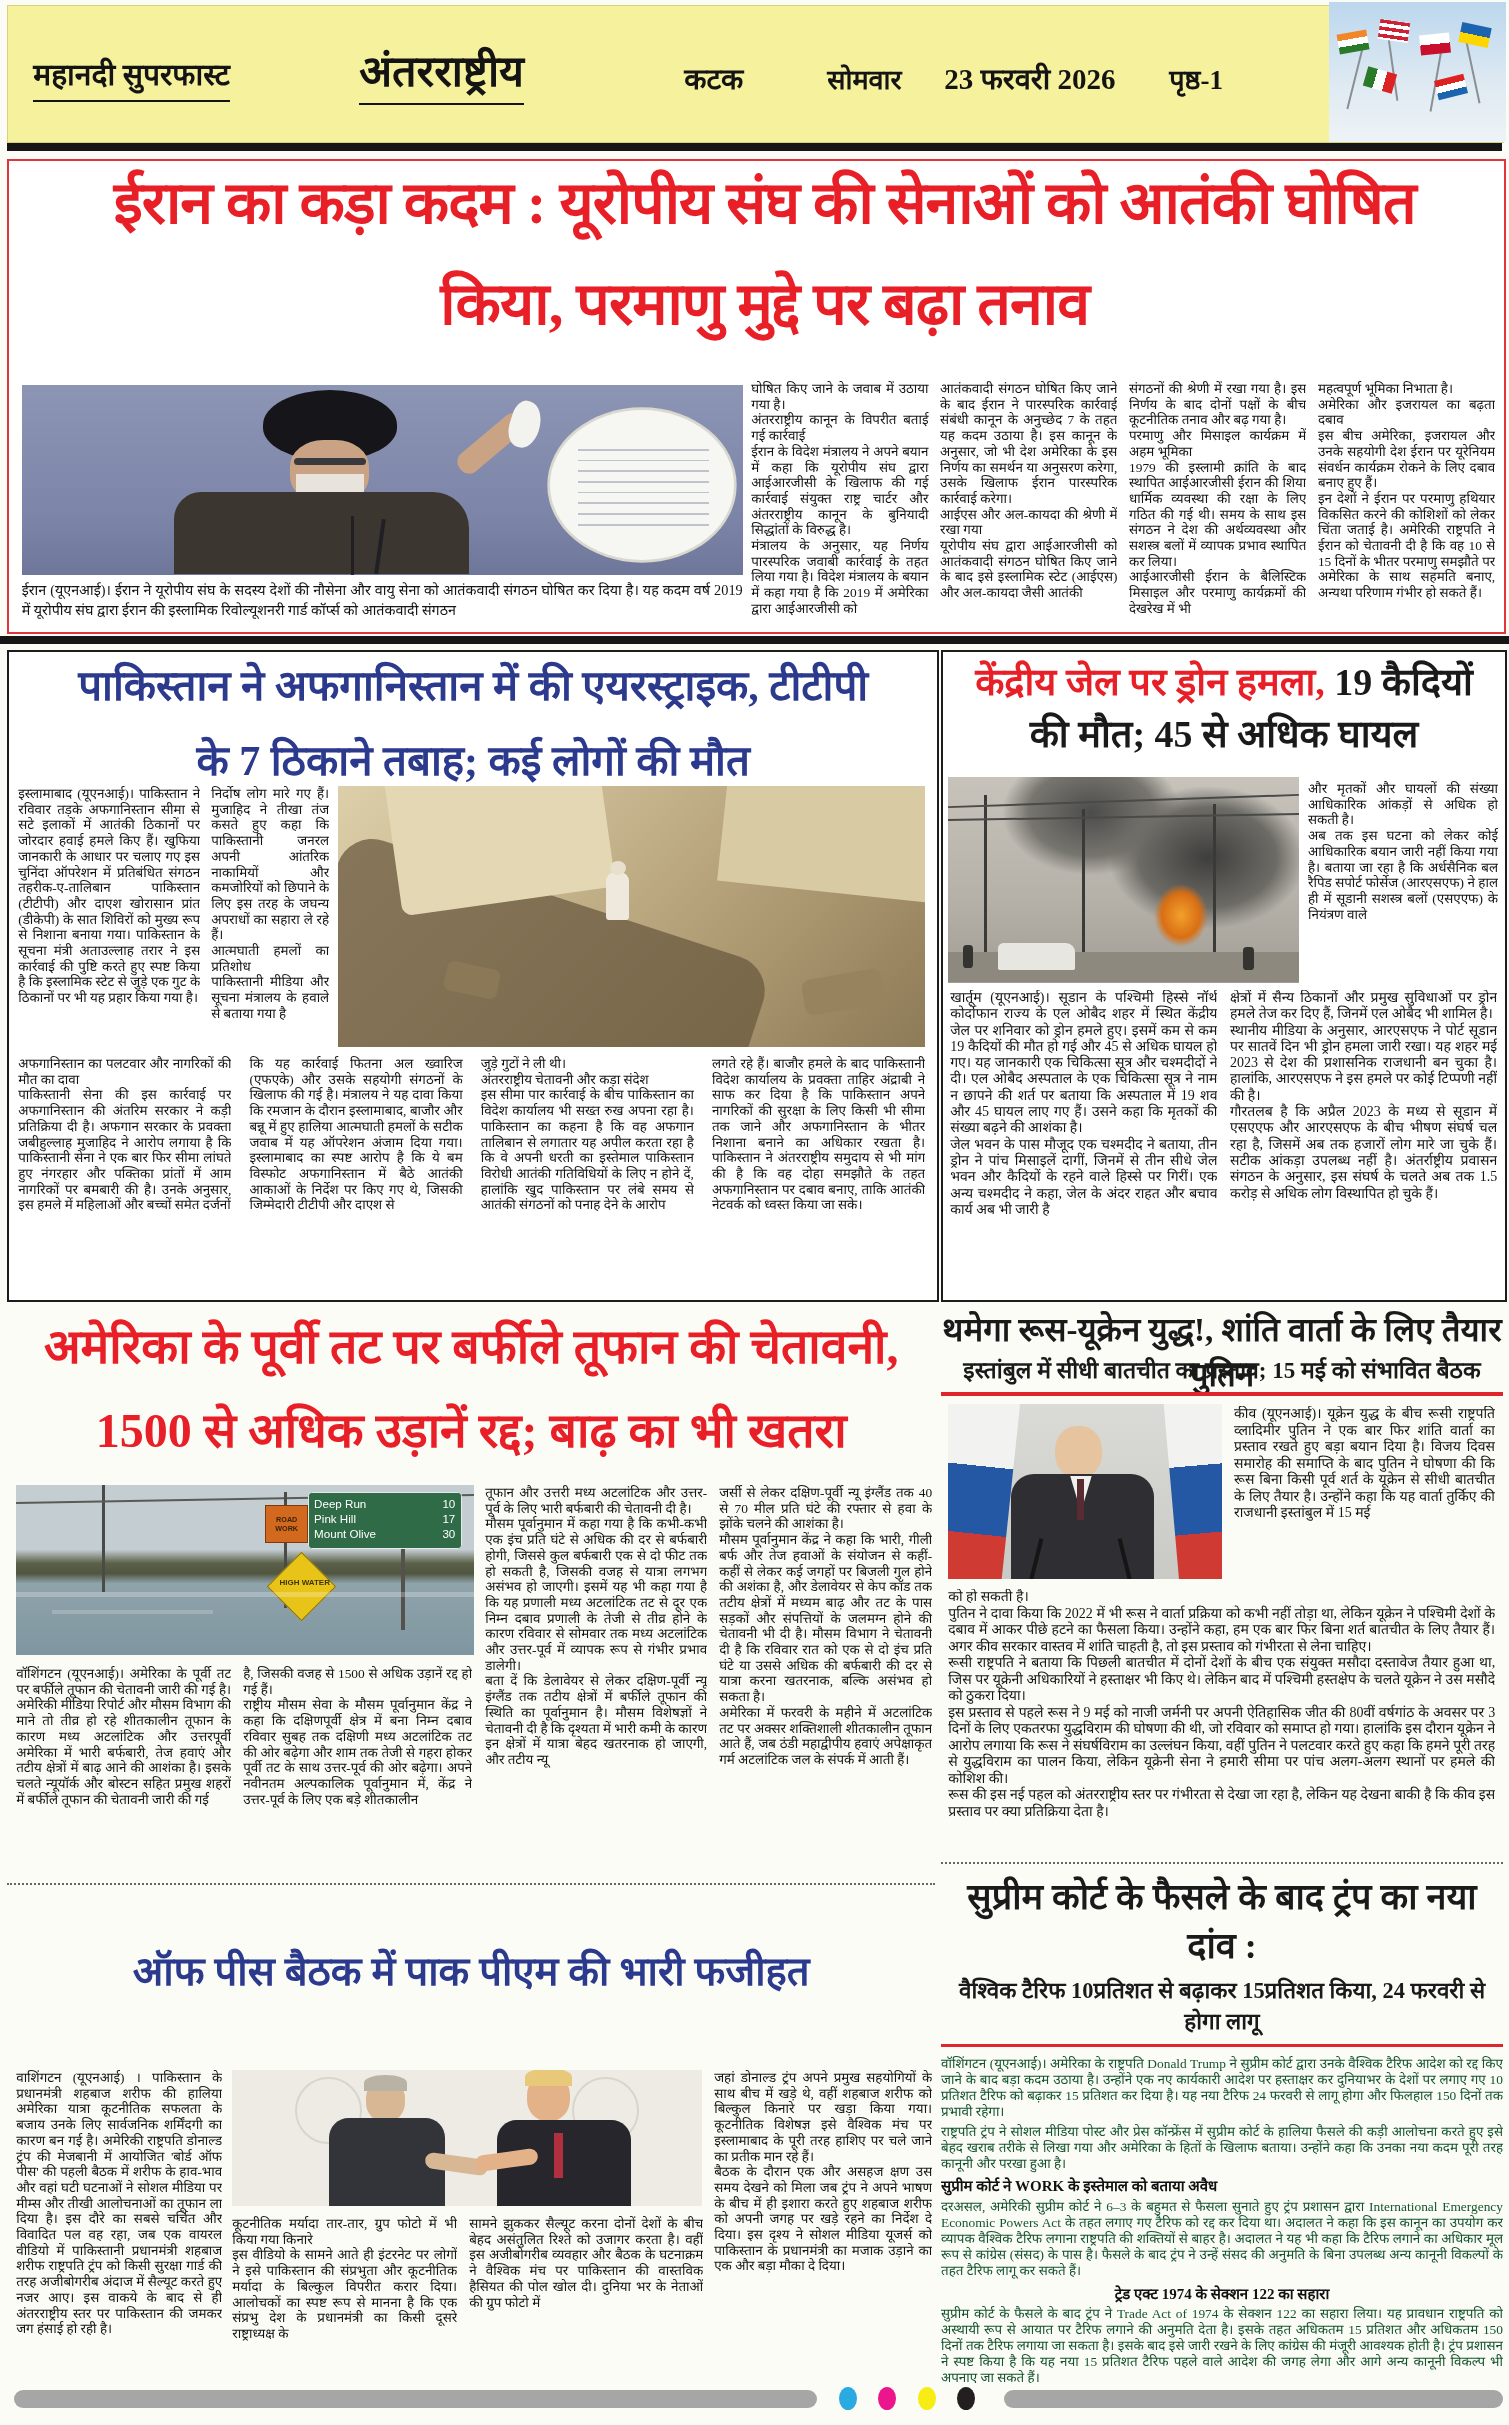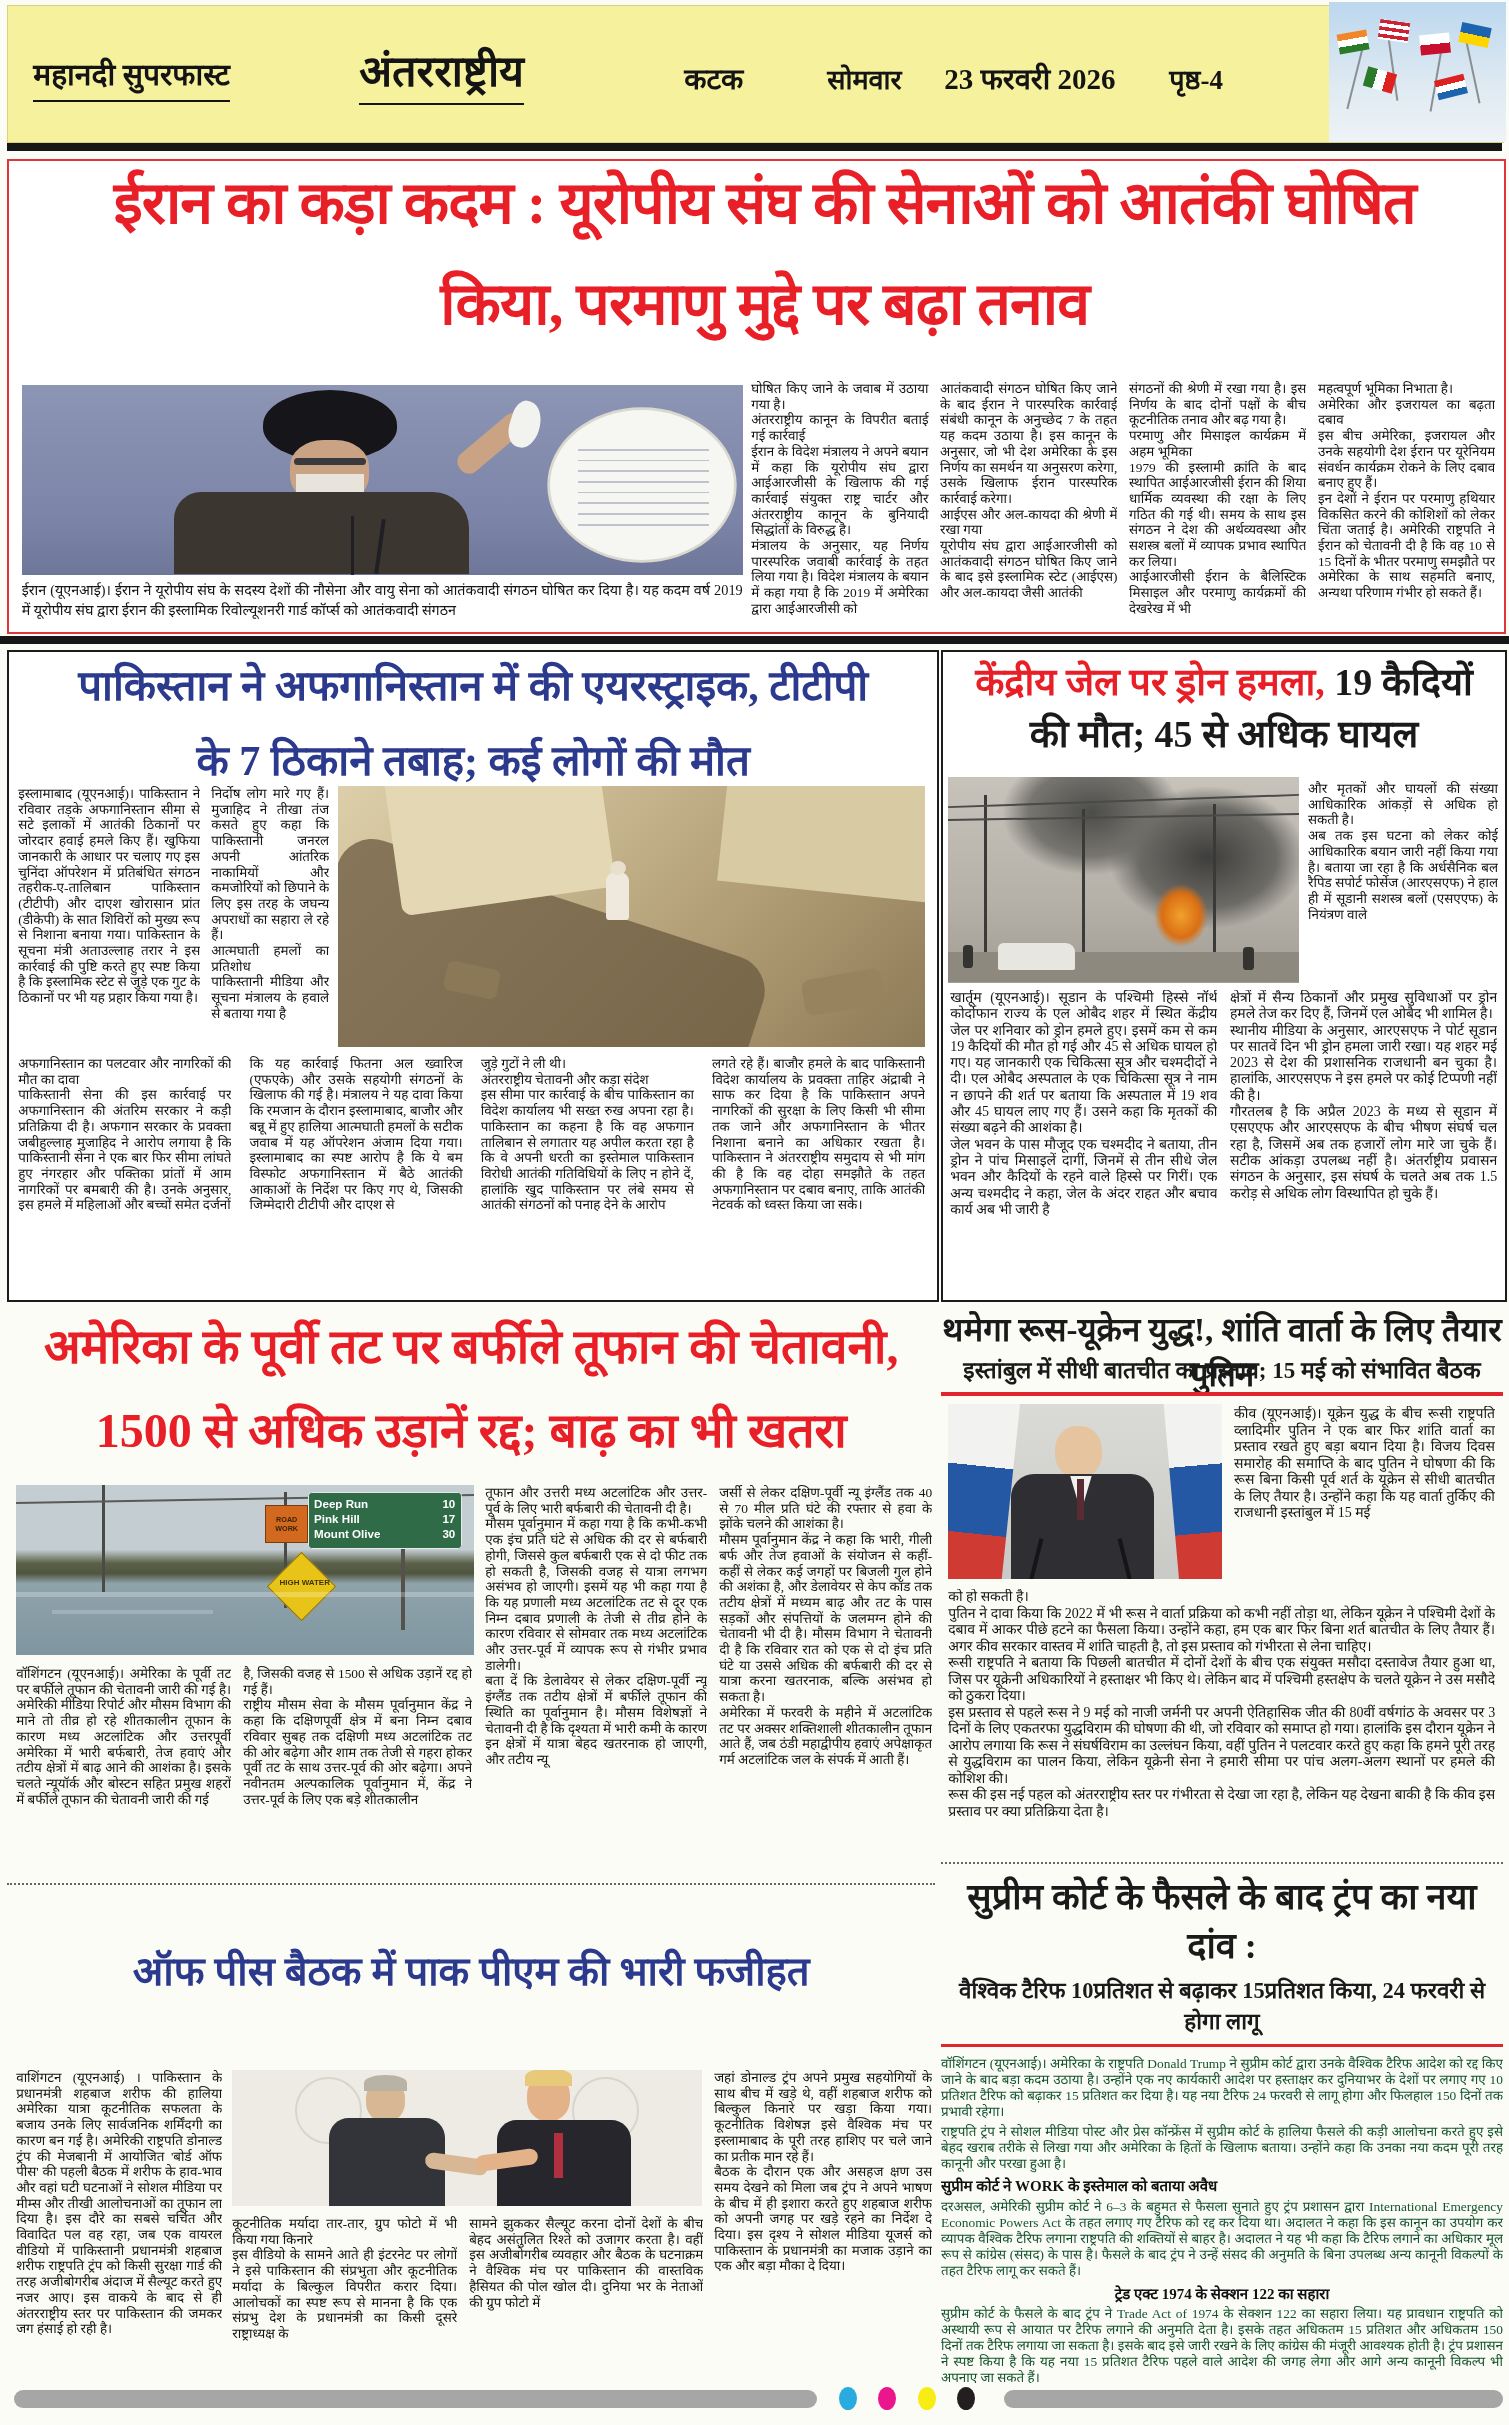--- a/index.html
+++ b/index.html
@@ -54,39 +54,39 @@
   .tpara{font-size:13.4px;line-height:16px;text-align:justify;margin:0 0 3.6px 0;color:#14532d;}
   .tsub{font-size:15px;font-weight:bold;margin:3.6px 0;color:#111;}
   .tsub.center{text-align:center;}
   
   .rubble-photo{background:linear-gradient(135deg,#dccfa9 0%,#c3b18a 40%,#a5916a 75%,#8d7a57 100%);}
   .smoke-photo{background:linear-gradient(180deg,#c7c3bb 0%,#b5b1a9 60%,#a19d95 100%);}
   .flood-photo{background:linear-gradient(180deg,#c3cdd2 0%,#c3cdd2 38%,#5b6149 46%,#4f553f 52%,#8fa3ab 58%,#7f96a0 100%);}
   .putin-photo{background:linear-gradient(180deg,#dadad6 0%,#c9c9c5 100%);}
   .shake-photo{background:#edebe4;}
   .sign-green{position:absolute;right:12.5px;top:7.2px;width:154px;height:57px;background:#2e6b46;border:1.8px solid #e8e8e8;border-radius:3.6px;padding:2.7px 5.4px;box-sizing:border-box;}
-  .sign-row{display:flex;justify-content:space-between;color:#fff;font-family:"Liberation Sans",sans-serif;font-size:11.6px;font-weight:bold;line-height:15px;}
+  .sign-row{display:flex;justify-content:space-between;color:#fff;font-family:"Liberation Sans",sans-serif;font-size:11.6px;font-weight:normal;line-height:15px;}
   .sign-orange{position:absolute;left:249px;top:19.7px;width:43px;height:38px;background:#d2691e;border:1.8px solid #7a3c0e;color:#3a2408;font-family:"Liberation Sans",sans-serif;font-size:7.2px;font-weight:bold;text-align:center;padding-top:9px;box-sizing:border-box;}
   .sign-diamond{position:absolute;left:261px;top:77px;width:47px;height:47px;background:#e8c419;border:1.8px solid #8a7410;transform:rotate(45deg);}
   .sign-diamond span{position:absolute;left:-3.6px;top:14.3px;width:54px;transform:rotate(-45deg);text-align:center;font-family:"Liberation Sans",sans-serif;font-size:8px;font-weight:bold;color:#3f3508;}
   .footer-bar{position:absolute;height:18px;background:#a6a6a6;border-radius:9px;}
   .dot{position:absolute;width:18px;height:23px;border-radius:50%;}
 </style>
 </head>
 <body>
 
 <div class="page">
 
   <div class="abs masthead">
     <div class="mh-item mh-paper">महानदी सुपरफास्ट</div>
     <div class="mh-item mh-section">अंतरराष्ट्रीय</div>
     <div class="mh-item mh-city">कटक</div>
     <div class="mh-item mh-day">सोमवार</div>
     <div class="mh-item mh-date">23 फरवरी 2026</div>
-    <div class="mh-item mh-page">पृष्ठ-4</div>
+    <div class="mh-item mh-page">पृष्ठ-1</div>
   </div>
   <div class="abs flags">
     <div class="pole" style="left:25px;top:45px;transform:rotate(14deg);"></div>
     <div class="pole" style="left:63px;top:36px;transform:rotate(-8deg);"></div>
     <div class="pole" style="left:106px;top:47px;transform:rotate(10deg);"></div>
     <div class="pole" style="left:143px;top:39px;transform:rotate(-12deg);"></div>
     <div class="flag" style="left:9px;top:30px;transform:rotate(-10deg);background:linear-gradient(180deg,#f0882a 33%,#fff 33% 66%,#2a7a2a 66%);"></div>
     <div class="flag" style="left:50px;top:19.7px;transform:rotate(8deg);background:repeating-linear-gradient(180deg,#c23 0 3.6px,#fff 3.6px 7.2px);"></div>
     <div class="flag" style="left:91px;top:32px;transform:rotate(-6deg);background:linear-gradient(180deg,#fff 50%,#c8102e 50%);"></div>
     <div class="flag" style="left:131px;top:23px;transform:rotate(12deg);background:linear-gradient(180deg,#1c64ad 50%,#ffd500 50%);"></div>

